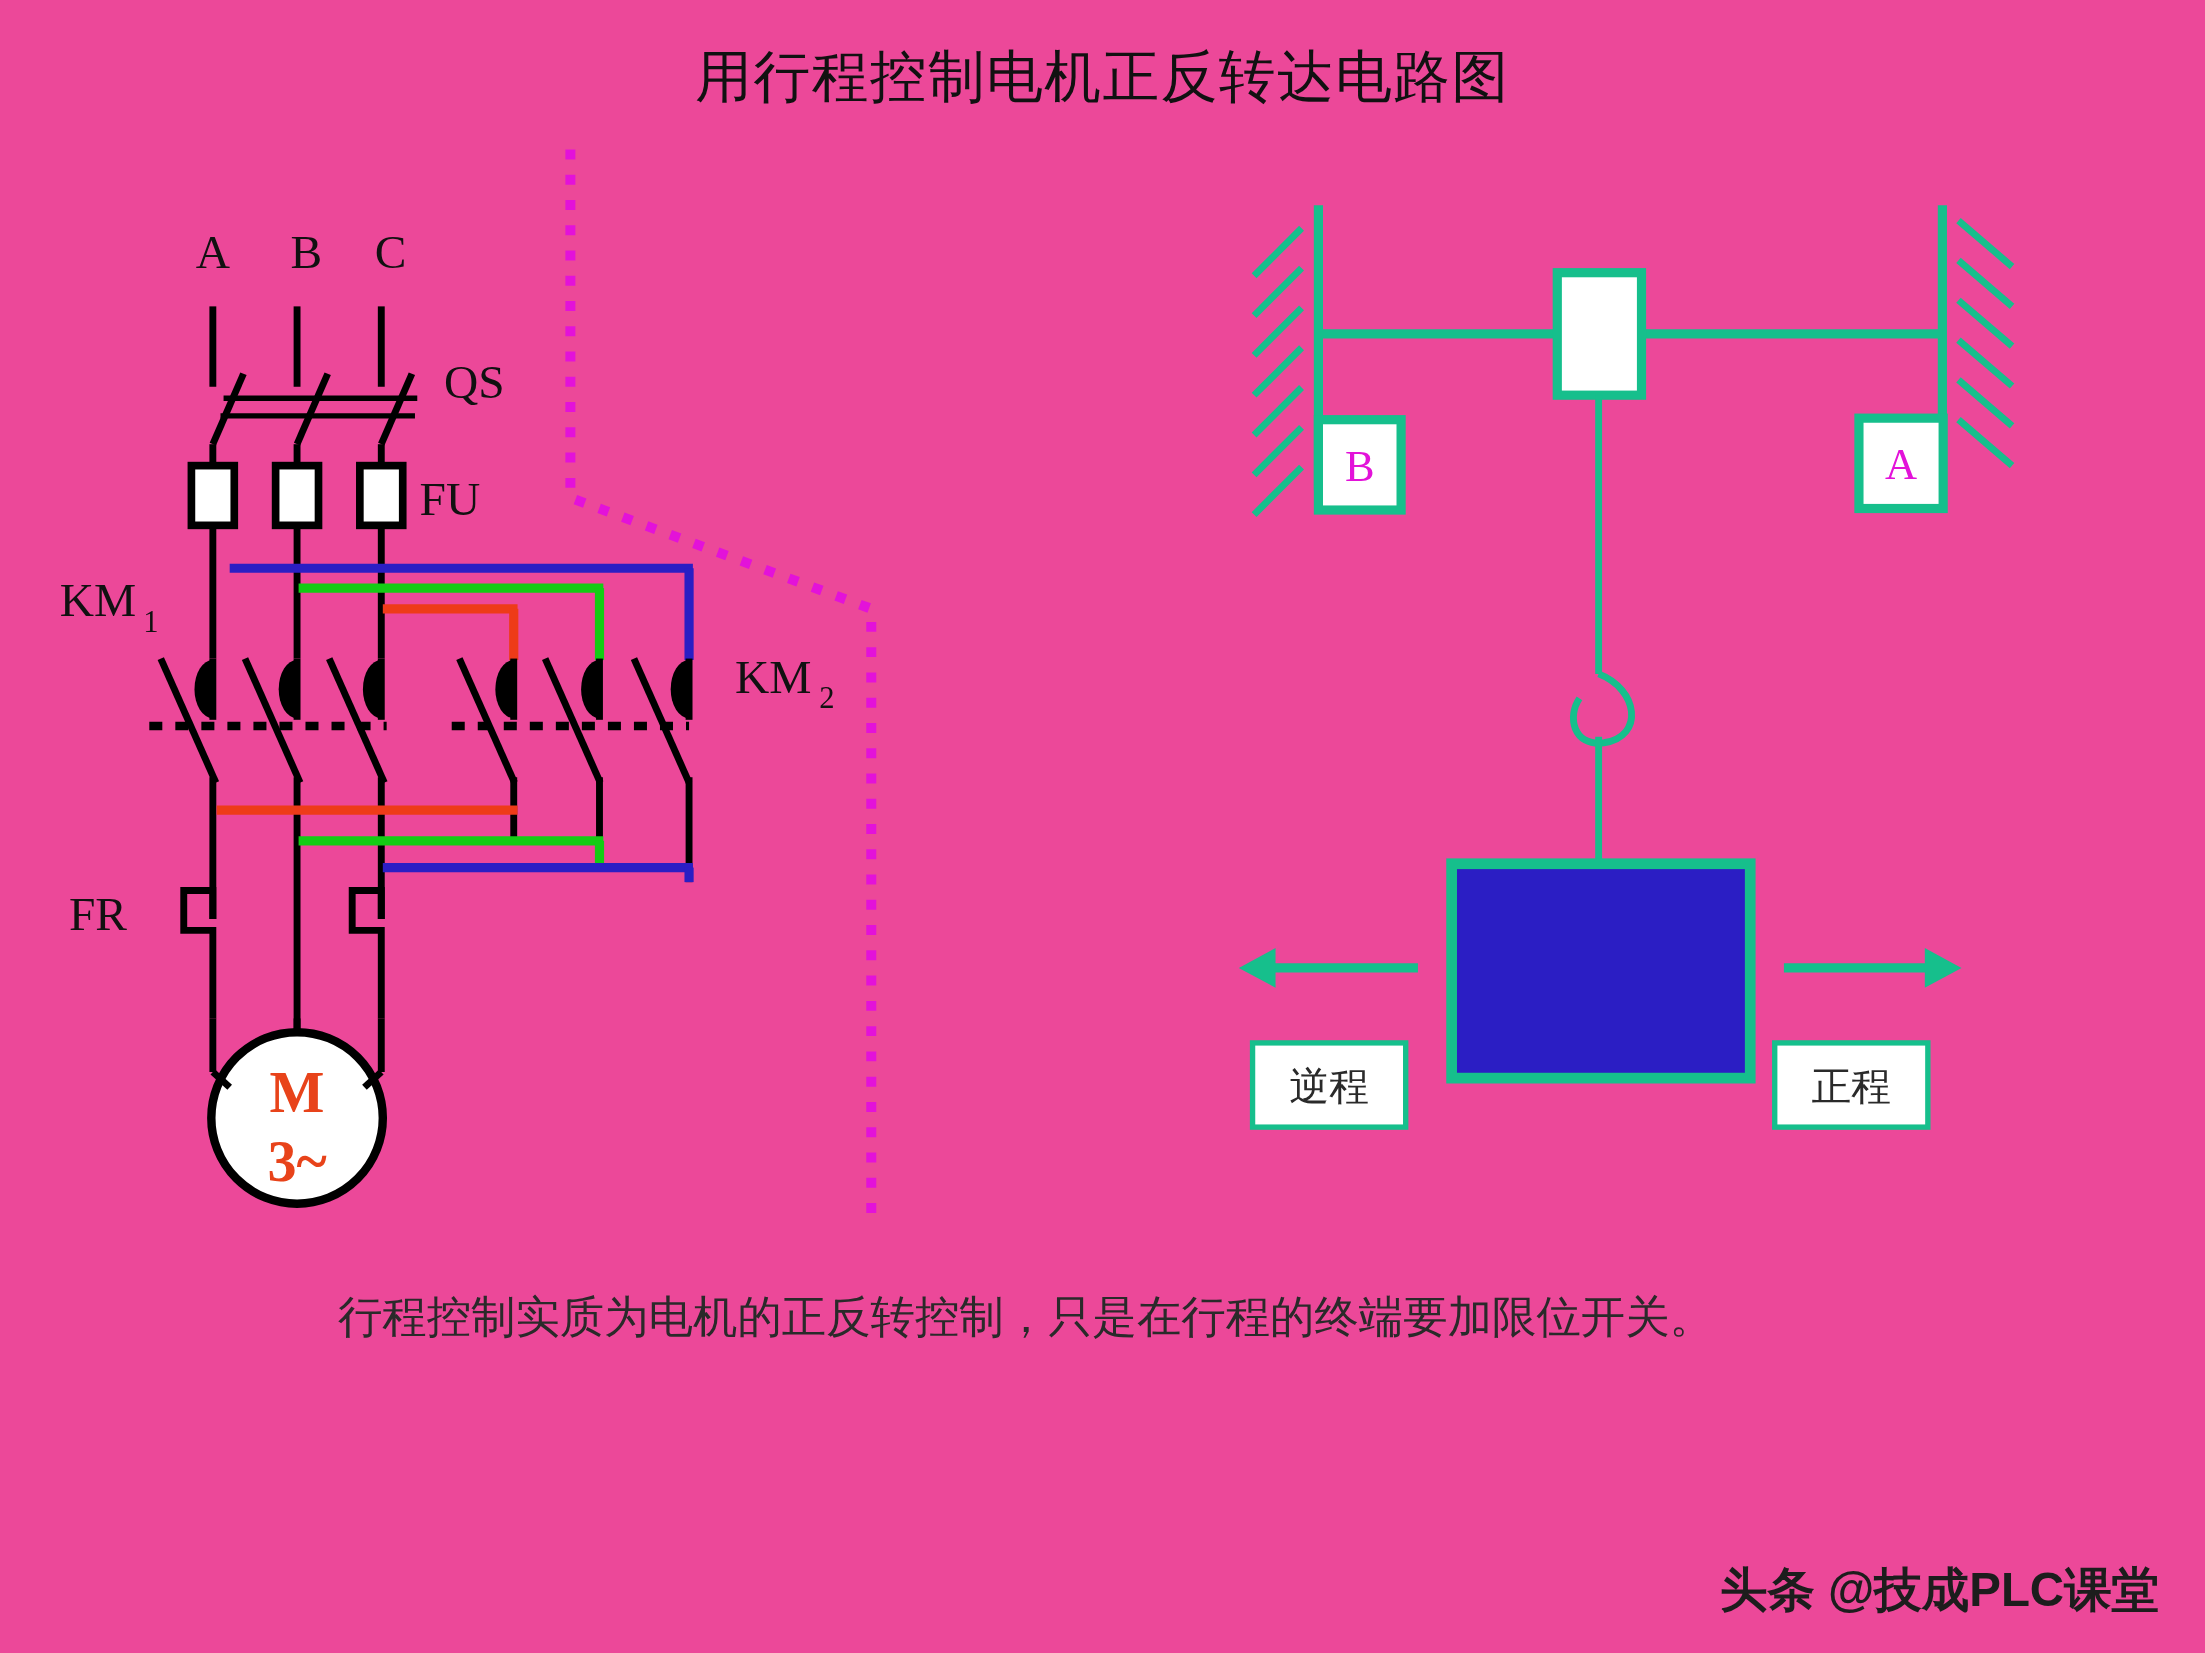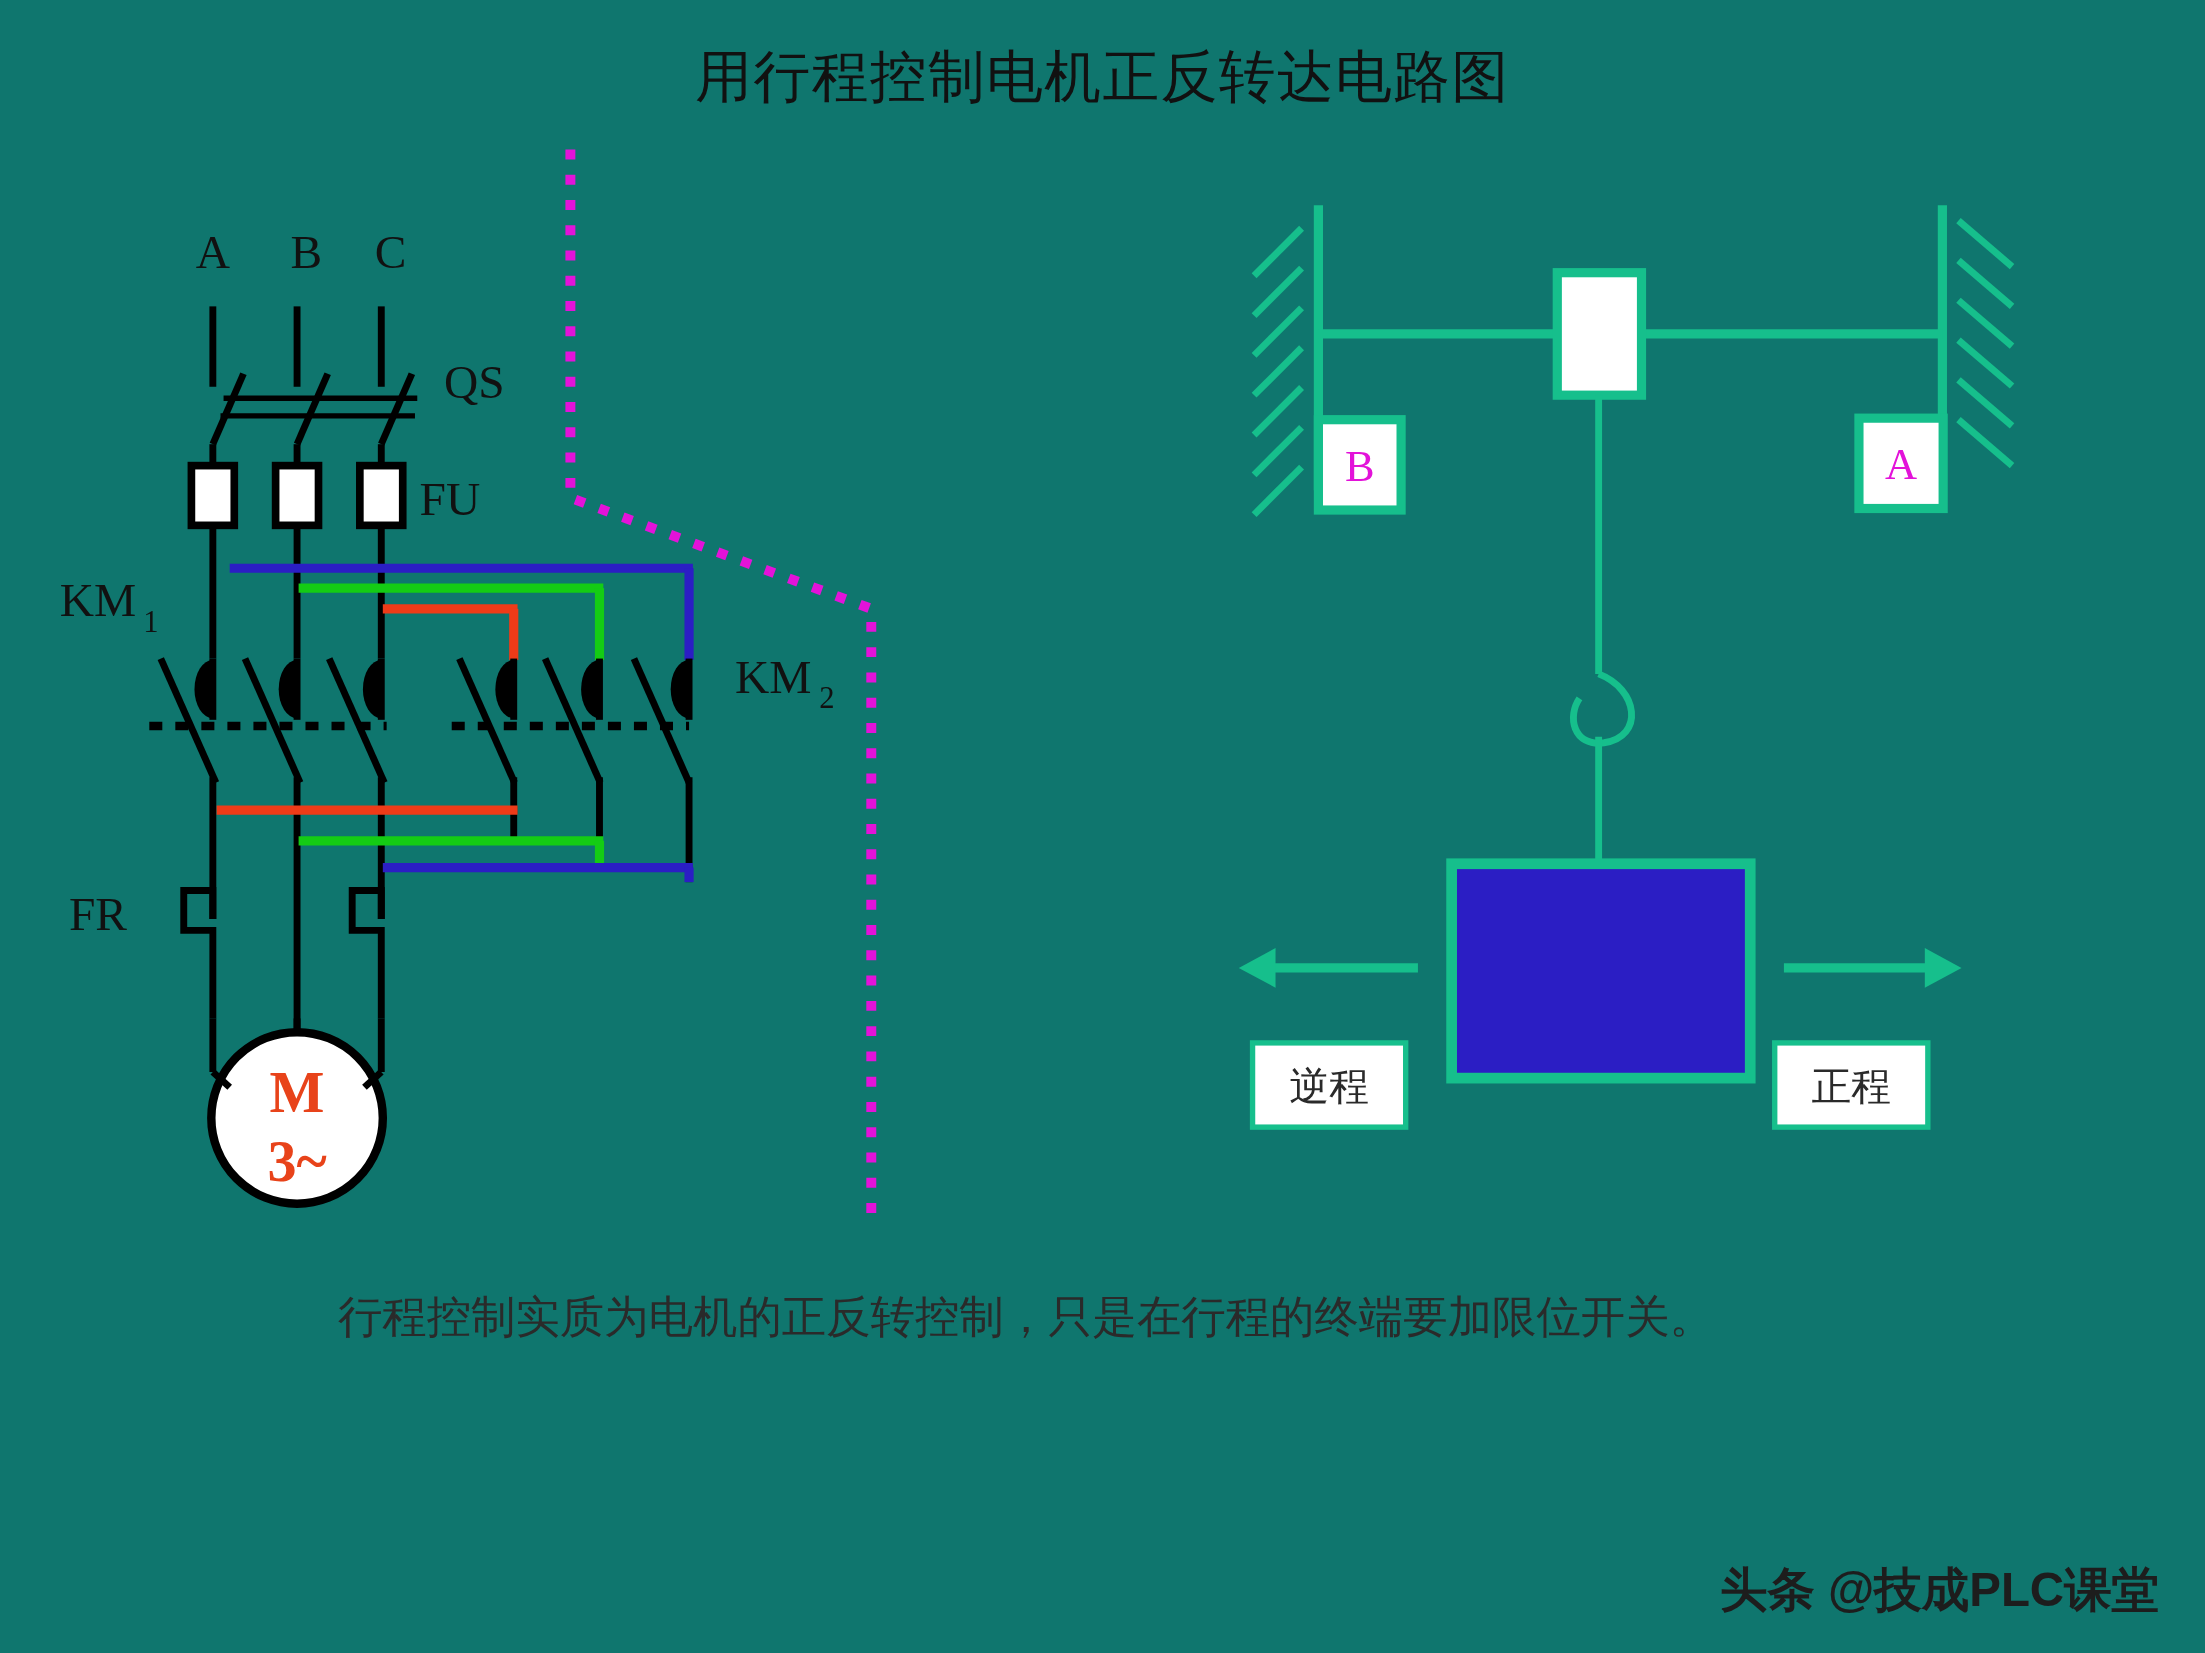--- a/index.html
+++ b/index.html
@@ -12,21 +12,21 @@
     height: 1654px;
     position: relative;
     font-family: "Liberation Serif", "DejaVu Serif", serif;
     overflow: hidden;
   }
   #root {
     position: absolute;
     left: 0; top: 0;
     width: 2205px;
     height: 1654px;
-    background: #0f766e;
+    background: #ec4899;
   }
   svg#diagram {
     position: absolute;
     left: 0; top: 0;
     width: 2205px;
     height: 1654px;
   }
   .title-text {
     font-family: "Liberation Serif", "DejaVu Serif", serif;
     font-size: 74px;

